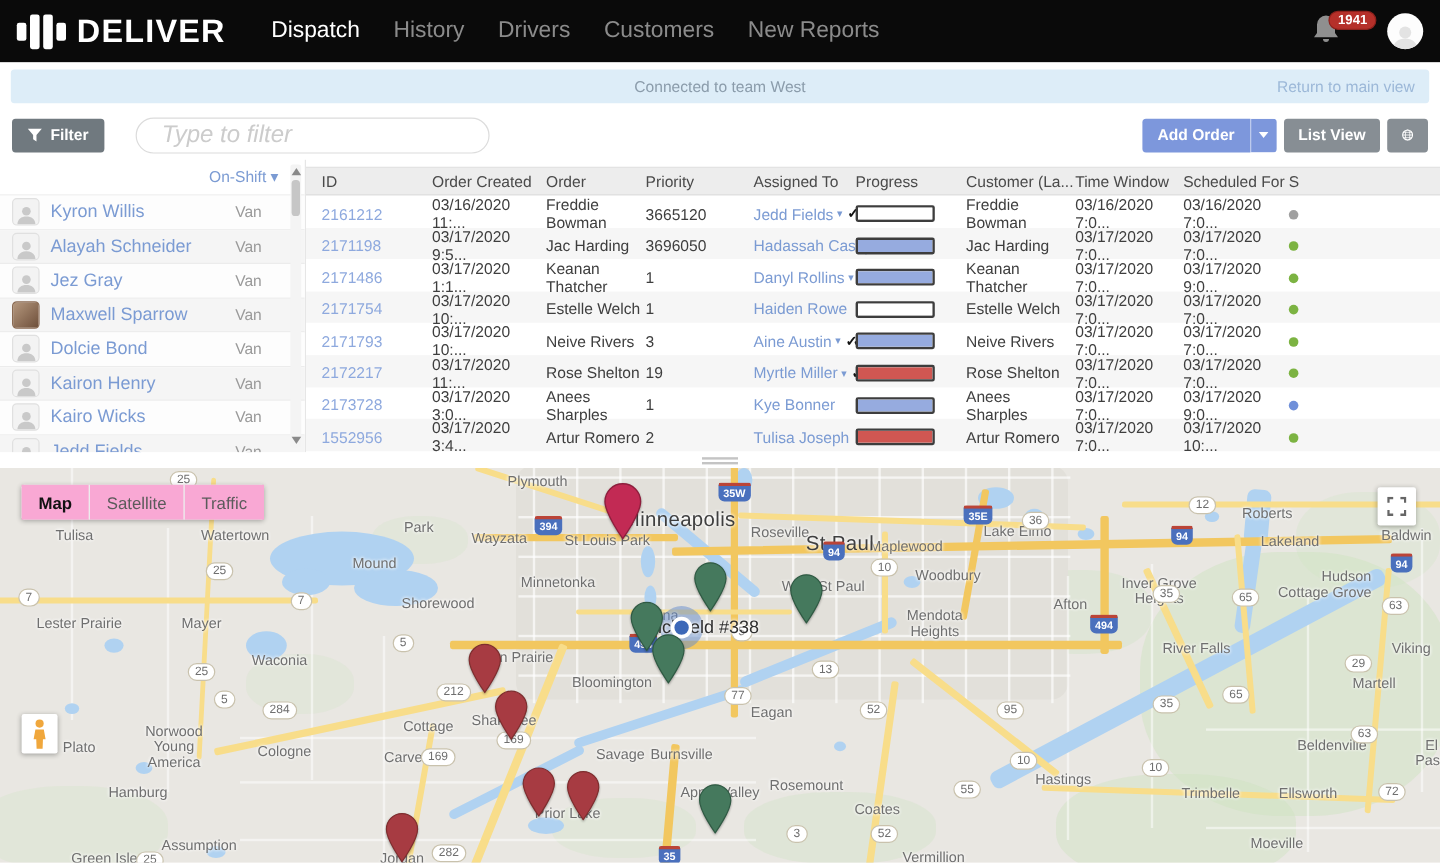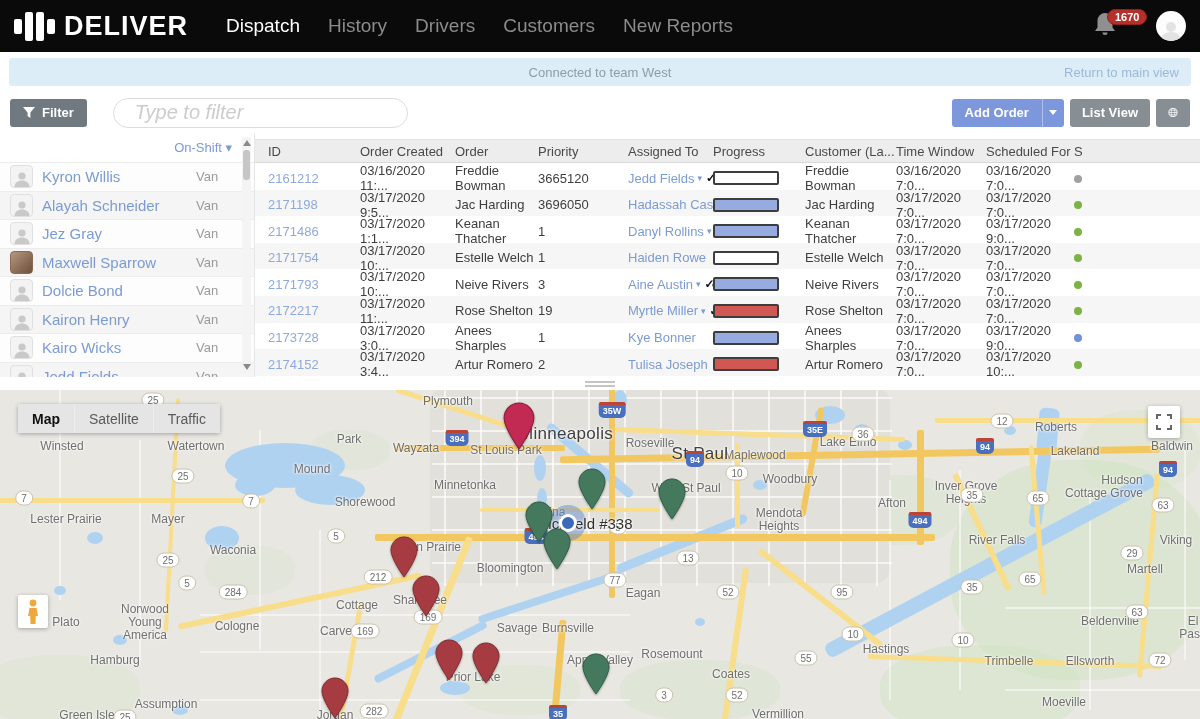--- a/index.html
+++ b/index.html
@@ -94,21 +94,21 @@
   .mlabel { position:absolute; transform:translate(-50%,-50%); font-size:12px; color:#6f6f6f; white-space:pre-line; text-align:center; line-height:1.1; text-shadow:0 0 3px #fff,0 0 3px #fff; }
   .mlabel.lg { font-size:17px; color:#3f3f3f; letter-spacing:.3px; }
   .shield { position:absolute; transform:translate(-50%,-50%); font-size:10px; }
   .shield.o { background:#fff; border:1px solid #c9c2ad; border-radius:9px; color:#6f6f6f; padding:0 5px; line-height:13px; }
   .shield.i { background:#4a70bd; border-top:3px solid #bb4437; color:#fff; font-size:9px; font-weight:bold; padding:1px 4px 2px; border-radius:2px 2px 5px 5px; }
   .pin { position:absolute; cursor:pointer; filter:drop-shadow(0 1px 1px rgba(0,0,0,.35)); }
   .depot-outer { position:absolute; width:36px; height:36px; border-radius:50%; background:rgba(100,140,205,.5); transform:translate(-50%,-50%); }
   .depot-inner { position:absolute; width:18px; height:18px; border-radius:50%; background:#3c68b8; border:3px solid #fff; transform:translate(-50%,-50%); }
   .depot-label { position:absolute; transform:translate(-50%,-50%); font-size:15px; color:#2f2f2f; text-shadow:0 0 3px #fff,0 0 3px #fff; white-space:nowrap; }
   .map-controls { position:absolute; left:18px; top:14px; display:flex; background:#fff; border-radius:2px; box-shadow:0 1px 4px rgba(0,0,0,.3); height:29px; }
-  .map-ctl { background:#e5e5e5; border:none; font-family:inherit; font-size:14px; color:#5b5b5b; padding:0 14px; cursor:pointer; border-left:1px solid #ececec; }
+  .map-ctl { background:#f9a8d4; border:none; font-family:inherit; font-size:14px; color:#5b5b5b; padding:0 14px; cursor:pointer; border-left:1px solid #ececec; }
   .map-ctl.first { font-weight:bold; color:#111; border-left:none; }
   .fullscreen-btn { position:absolute; right:20px; top:16px; width:32px; height:32px; background:#fff; border:none; border-radius:2px; box-shadow:0 1px 4px rgba(0,0,0,.3); cursor:pointer; display:flex; align-items:center; justify-content:center; }
   .pegman { position:absolute; left:18px; top:205px; width:30px; height:33px; background:#fff; border-radius:2px; box-shadow:0 1px 4px rgba(0,0,0,.3); display:flex; align-items:center; justify-content:center; cursor:grab; }
 </style>
 </head>
 <body>
 
 <div class="app">
 
   <header class="navbar">
@@ -127,21 +127,21 @@
         <div class="nav-item">Drivers</div>
         <div class="nav-item">Customers</div>
         <div class="nav-item">New Reports</div>
       </nav>
     <div class="nav-right">
       <div class="bell-wrap">
         <svg width="26" height="28" viewBox="0 0 26 28">
             <path d="M13 3a7.5 7.5 0 0 0-7.5 7.5v7L3 21h20l-2.5-3.5v-7A7.5 7.5 0 0 0 13 3z" fill="#8f8f8f"></path>
             <path d="M10.5 22.5a2.5 2.5 0 0 0 5 0z" fill="#8f8f8f"></path>
           </svg>
-        <span class="badge">1670</span>
+        <span class="badge">1941</span>
       </div>
       <div class="avatar">
         <svg width="24" height="22" viewBox="0 0 24 22">
             <circle cx="12" cy="8" r="5" fill="#e3e3e3"></circle>
             <path d="M2 22c0-6 4.5-9 10-9s10 3 10 9z" fill="#e3e3e3"></path>
           </svg>
       </div>
     </div>
   </header>
 
@@ -416,21 +416,21 @@
               <div class="pbar">
                 <div class="pfill" style="background: rgb(150, 171, 223);"></div>
               </div>
             </div>
             <div>Anees Sharples</div>
             <div>03/17/2020 7:0...</div>
             <div>03/17/2020 9:0...</div>
             <div><div class="dot" style="background: rgb(112, 144, 217);"></div></div>
           </div>
           <div class="trow grid-row even">
-            <div class="c0"><a class="id-link">2174152</a></div>
+            <div class="c0"><a class="id-link">1552956</a></div>
             <div>03/17/2020 3:4...</div>
             <div>Artur Romero</div>
             <div>2</div>
             <div class="assigned">
               <div class="a-name">Tulisa Joseph</div>
             </div>
             <div>
               <div class="pbar">
                 <div class="pfill" style="background: rgb(208, 87, 82);"></div>
               </div>
@@ -539,21 +539,21 @@
         <div class="yroad" style="left: 1034.5px; top: 55px; width: 5px; height: 150px; transform: rotate(-5deg);"></div>
         <div class="yroad" style="left: 1145.5px; top: 82.5px; width: 5px; height: 205px; transform: rotate(5deg);"></div>
         <div class="yroad" style="left: 176px; top: 208px; width: 248px; height: 6px; transform: rotate(-12deg);"></div>
         <div class="yroad" style="left: 170px; top: 7.5px; width: 4px; height: 235px; transform: rotate(3deg);"></div>
         <div class="yroad" style="left: 392.5px; top: 17.5px; width: 135px; height: 5px; transform: rotate(18deg);"></div>
         <div class="yroad" style="left: 347.5px; top: 212px; width: 5px; height: 120px; transform: rotate(10deg);"></div>
         <div class="yroad" style="left: 480px; top: 118px; width: 180px; height: 4px;"></div>
         <div class="yroad" style="left: 734.5px; top: 52.5px; width: 5px; height: 85px;"></div>
       </div>
     <div id="map-labels">
-        <div class="mlabel" style="left: 62px; top: 57px;">Winsted</div>
+        <div class="mlabel" style="left: 62px; top: 57px;">Tulisa</div>
         <div class="mlabel" style="left: 196px; top: 57px;">Watertown</div>
         <div class="mlabel" style="left: 448px; top: 12px;">Plymouth</div>
         <div class="mlabel" style="left: 349px; top: 50px;">Park</div>
         <div class="mlabel" style="left: 416px; top: 59px;">Wayzata</div>
         <div class="mlabel" style="left: 506px; top: 61px;">St Louis Park</div>
         <div class="mlabel lg" style="left: 566px; top: 44px;">Minneapolis</div>
         <div class="mlabel" style="left: 650px; top: 54px;">Roseville</div>
         <div class="mlabel" style="left: 848px; top: 53px;">Lake Elmo</div>
         <div class="mlabel" style="left: 1056px; top: 38px;">Roberts</div>
         <div class="mlabel" style="left: 1122px; top: 47px; margin-top: 44px;">Hudson</div>

